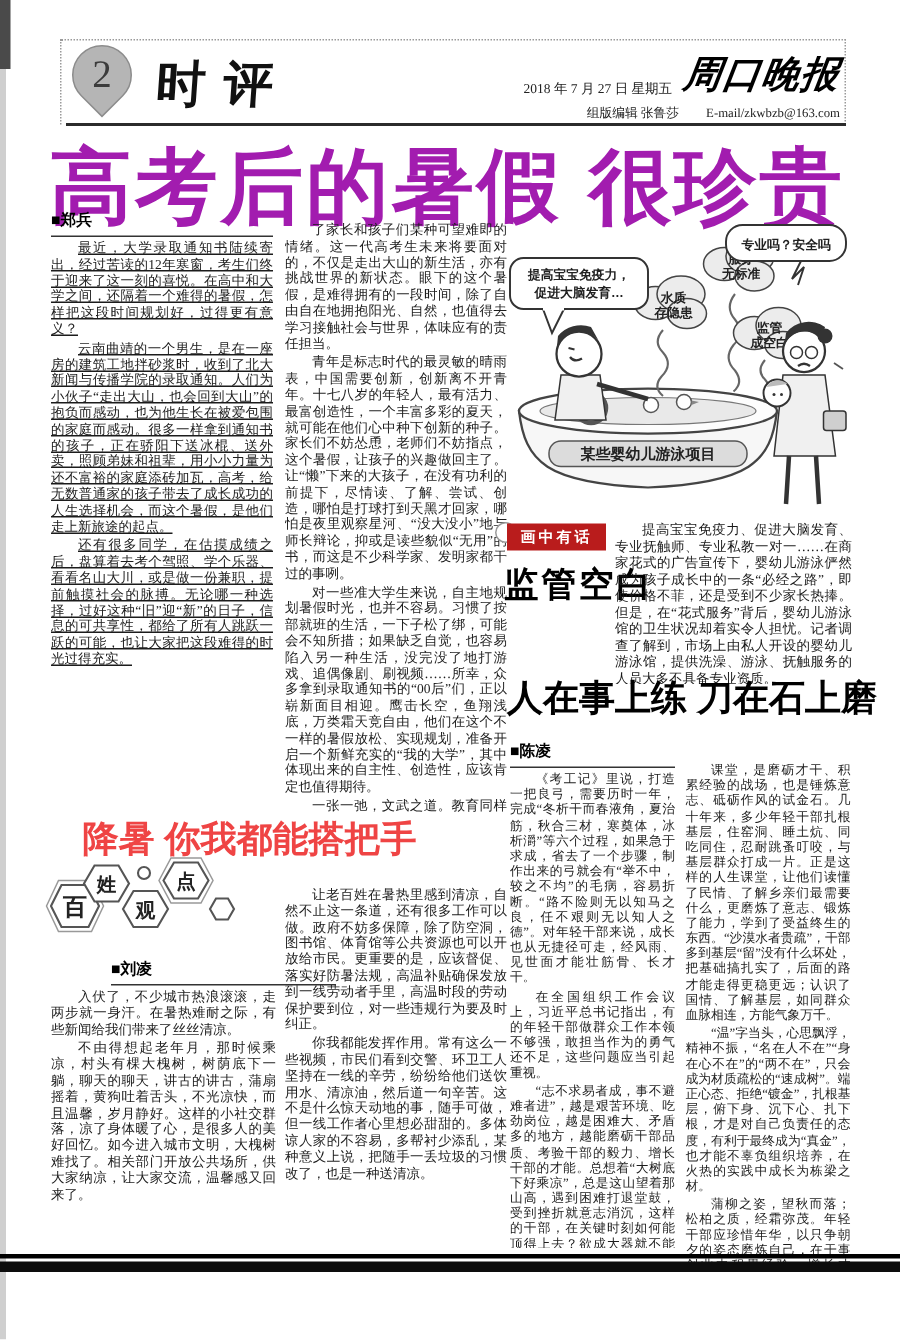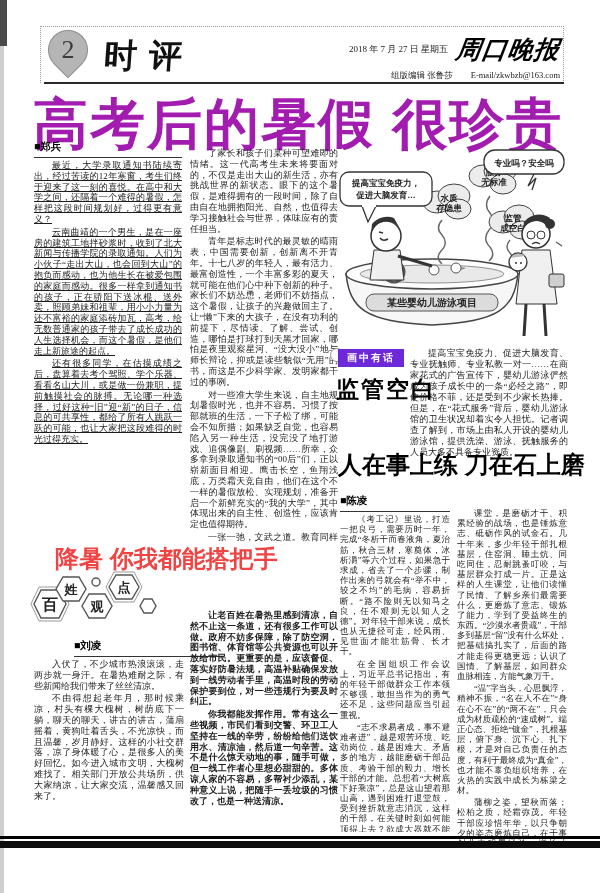--- a/index.html
+++ b/index.html
@@ -11,37 +11,37 @@
   
   .header-box{left:40px;top:26px;width:522px;height:56px;border:1px dotted #9a9a9a;border-bottom:none;background:#fff;}
   .header-rule{left:44px;top:82px;width:520px;height:2px;background:#2b2b2b;}
   .pin{left:48px;top:30px;width:38px;height:38px;background:#b5b5b5;border:1px solid #8c8c8c;
        border-radius:50% 50% 50% 0;transform:rotate(-45deg);z-index:3;}
   .pin-num{width:38px;height:38px;display:flex;align-items:center;justify-content:center;
        transform:rotate(45deg);font-family:"Liberation Serif",serif;font-size:26px;color:#3c3c3c;}
   .section-title{left:104px;top:34px;font-family:"Liberation Sans",sans-serif;font-weight:900;
        font-size:33px;letter-spacing:12px;color:#111;transform:skewX(-4deg);}
   .hdr-right{right:40px;top:33px;width:300px;text-align:right;}
-  .hdr-row1{display:flex;justify-content:flex-end;align-items:center;gap:8px;}
+  .hdr-row1{display:flex;justify-content:flex-end;align-items:flex-end;gap:8px;}
   .hdr-date{font-size:9px;color:#222;white-space:nowrap;}
   .paper-logo{font-family:"Liberation Sans",sans-serif;font-weight:900;font-style:italic;
        font-size:25px;letter-spacing:1px;color:#000;transform:skewX(-8deg);white-space:nowrap;}
   .hdr-row2{margin-top:4px;display:flex;justify-content:flex-end;gap:18px;font-size:8.5px;color:#222;}
   
   .main-headline{left:33px;top:88px;font-family:"Liberation Sans",sans-serif;font-weight:900;
        font-size:55px;letter-spacing:2px;color:#a21caf;white-space:nowrap;text-align:center;}
   
   .byline{font-family:"Liberation Sans",sans-serif;font-weight:bold;font-size:10.5px;
        border-bottom:1.5px solid #333;padding-bottom:3px;color:#000;}
   .coltext{font-size:9px;line-height:1.2;text-align:justify;overflow:hidden;color:#1c1c1c;}
   .coltext p{margin:0 0 2px 0;text-indent:2em;}
   .small{font-size:8.5px;}
   
   .cap-ring{left:330px;top:348px;width:12px;height:12px;border:1.5px solid #9a9a9a;border-radius:50%;background:#fff;}
-  .cap-tag{left:338px;top:349px;background:#6d28d9;color:#fff;font-family:"Liberation Sans",sans-serif;
+  .cap-tag{left:338px;top:349px;background:#b91c1c;color:#fff;font-family:"Liberation Sans",sans-serif;
        font-weight:bold;font-size:10px;padding:2px 9px;letter-spacing:2px;}
   .cap-title{left:336px;top:374px;font-family:"Liberation Sans",sans-serif;font-weight:900;
        font-size:23px;letter-spacing:2px;color:#000;}
   .cap-text{left:410px;top:348px;width:158px;height:108px;font-size:9px;line-height:1.22;
        text-align:justify;overflow:hidden;}
   .cap-text p{margin:0;text-indent:2em;}
   
   .a2-title{left:338px;top:449px;width:228px;text-align:center;font-family:"Liberation Sans",sans-serif;
        font-weight:900;font-size:24px;white-space:nowrap;color:#000;}
   
@@ -217,20 +217,20 @@
   <text x="41" y="26" font-size="13" font-weight="bold" text-anchor="middle">姓</text>
   <text x="67" y="43" font-size="13" font-weight="bold" text-anchor="middle">观</text>
   <text x="94" y="24" font-size="13" font-weight="bold" text-anchor="middle">点</text>
 </svg>
 
 <div class="abs byline" style="left:34px;top:639px;width:150px;margin-left:40px;">■刘凌</div>
 <div class="abs coltext" style="left:34px;top:659px;width:150px;height:174px;">
   <p>入伏了，不少城市热浪滚滚，走两步就一身汗。在暑热难耐之际，有些新闻给我们带来了丝丝清凉。</p>
   <p>不由得想起老年月，那时候乘凉，村头有棵大槐树，树荫底下一躺，聊天的聊天，讲古的讲古，蒲扇摇着，黄狗吐着舌头，不光凉快，而且温馨，岁月静好。这样的小社交群落，凉了身体暖了心，是很多人的美好回忆。如今进入城市文明，大槐树难找了。相关部门开放公共场所，供大家纳凉，让大家交流，温馨感又回来了。</p>
 </div>
-<div class="abs coltext" style="left:190px;top:610px;width:148px;height:241px;font-weight:bold;">
+<div class="abs coltext" style="left:190px;top:591px;width:148px;height:241px;">
   <p>让老百姓在暑热里感到清凉，自然不止这一条道，还有很多工作可以做。政府不妨多保障，除了防空洞，图书馆、体育馆等公共资源也可以开放给市民。更重要的是，应该督促、落实好防暑法规，高温补贴确保发放到一线劳动者手里，高温时段的劳动保护要到位，对一些违规行为要及时纠正。</p>
   <p>你我都能发挥作用。常有这么一些视频，市民们看到交警、环卫工人坚持在一线的辛劳，纷纷给他们送饮用水、清凉油，然后道一句辛苦。这不是什么惊天动地的事，随手可做，但一线工作者心里想必甜甜的。多体谅人家的不容易，多帮衬少添乱，某种意义上说，把随手一丢垃圾的习惯改了，也是一种送清凉。</p>
 
 </div>
 
 <div class="abs bar1"></div>
 <div class="abs bar2"></div>
 
 </body></html>

